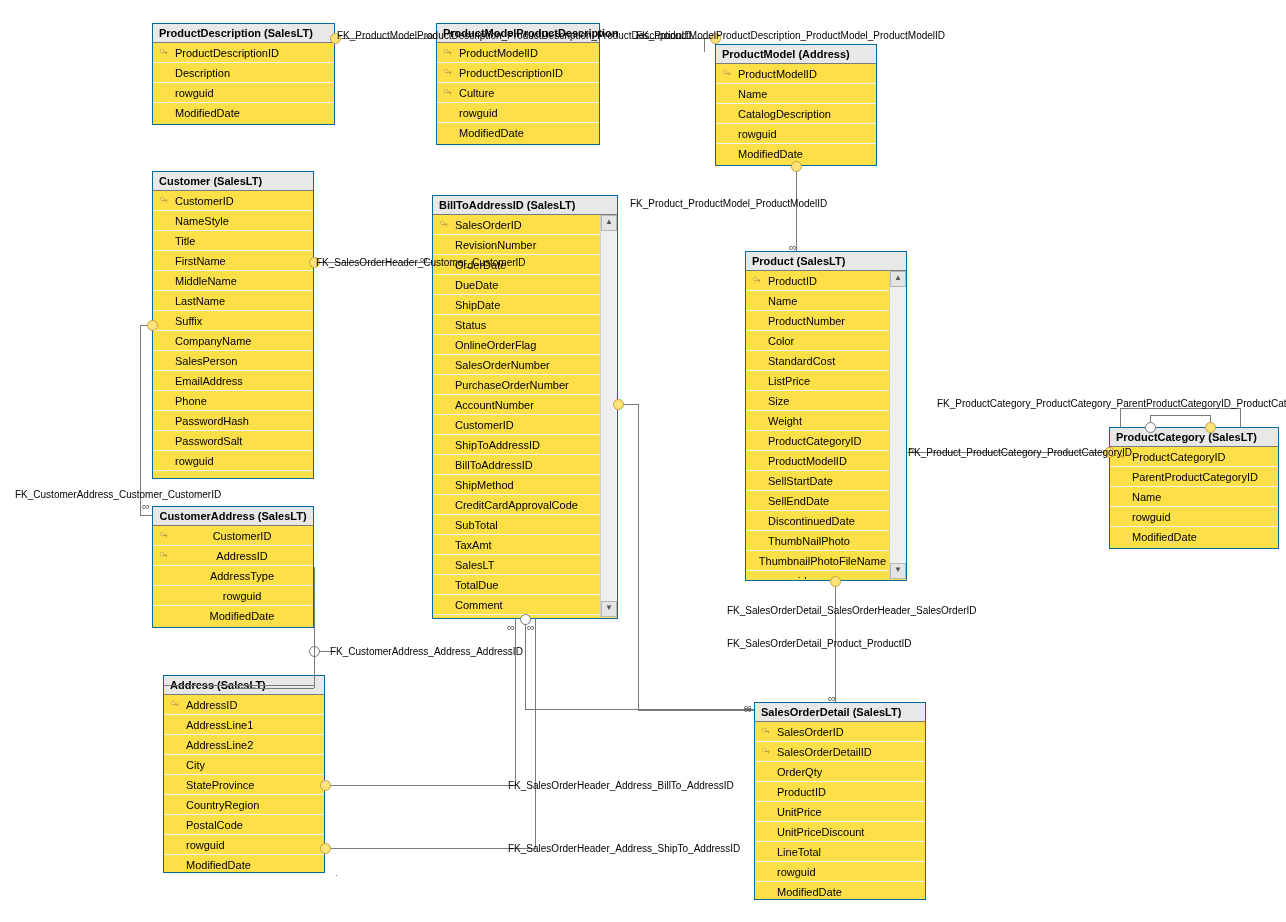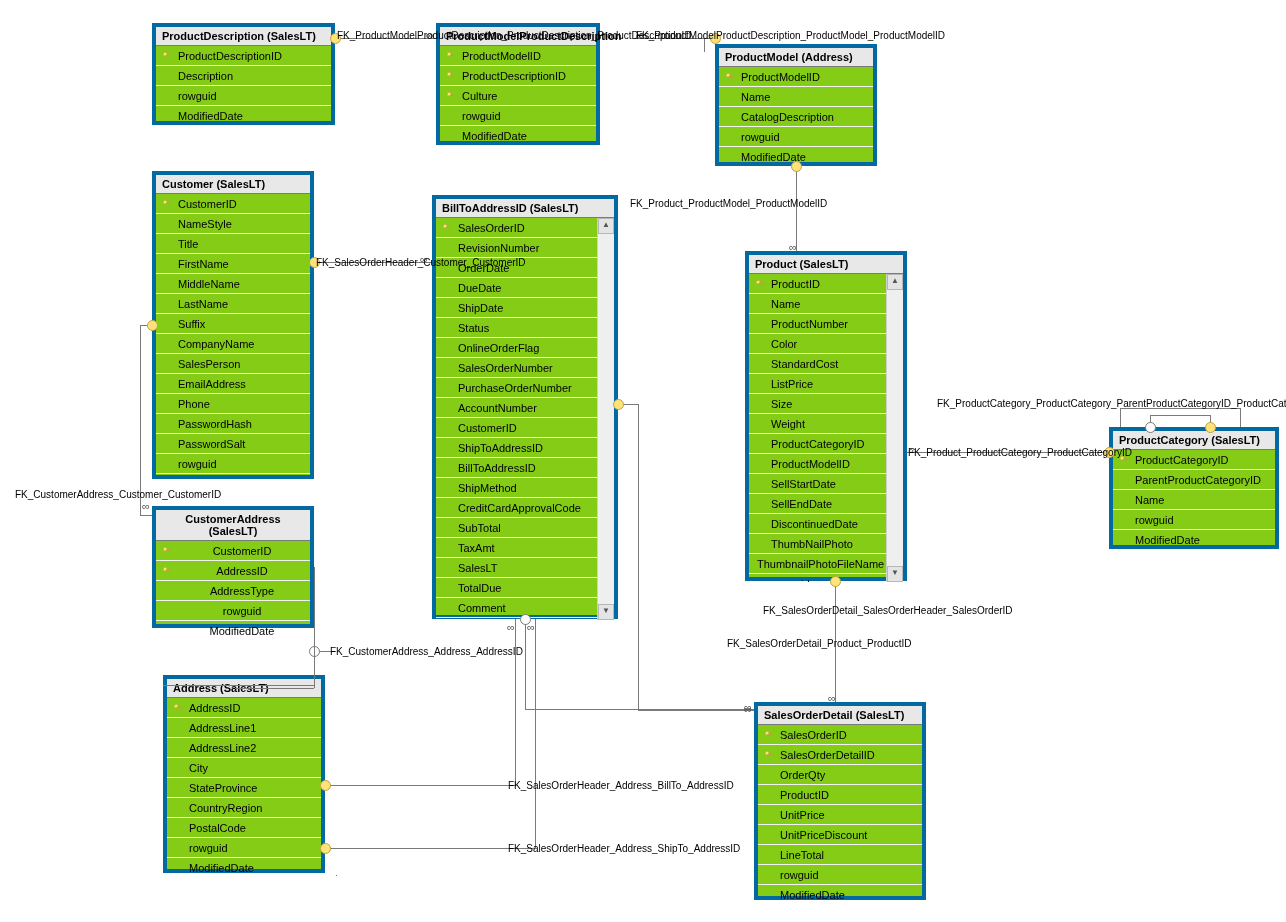--- a/index.html
+++ b/index.html
@@ -1,17 +1,17 @@
 <!DOCTYPE html>
 <html><head>
 <meta charset="utf-8">
 <style>
 html,body{margin:0;padding:0;width:1286px;height:922px;background:#fff;font-family:"Segoe UI",Tahoma,Arial,sans-serif;font-size:11px;color:#000;overflow:hidden}
 .canvas{position:relative;width:1286px;height:922px}
-.tbl{position:absolute;border:4px solid #0369a1;background:#84cc16;box-sizing:border-box}
+.tbl{position:absolute;border:1px solid #0369a1;background:#fde047;box-sizing:border-box}
 .tbl .hdr{background:#e8e8e8;border-bottom:1px solid #7a7a7a;padding:3px 6px;font-weight:bold;font-size:11px}
 .tbl .body{overflow:hidden;position:relative}
 .tbl .rows{}
 .row{display:flex;align-items:center;height:19px;padding:0 4px;border-bottom:1px solid #f3f3f3}
 .row:last-child{border-bottom:none}
 .keycell{width:14px;display:flex;justify-content:center}
 .col{flex:1;padding-left:4px;white-space:nowrap}
 .scrollbar{position:absolute;top:0;right:0;width:16px;bottom:0;background:#efefef;border-left:1px solid #cfcfcf;display:flex;flex-direction:column;align-items:center;justify-content:space-between}
 .sbtn{width:14px;height:14px;background:#e4e4e4;border:1px solid #b7b7b7;font-size:8px;line-height:12px;text-align:center;color:#555}
 .lbl{position:absolute;font-size:10px;color:#000;white-space:nowrap}
@@ -632,17 +632,17 @@
     <div class="line hline" style="left: 314px; top: 628px; width: 1px; height: 1px;"></div>
     <div class="line hline" style="left: 314px; top: 627px; width: 1px; height: 1px;"></div>
     <div class="lbl" style="left: 337px; top: 30px;">FK_ProductModelProductDescription_ProductDescription_ProductDescriptionID</div>
     <div class="lbl" style="left: 636px; top: 30px;">FK_ProductModelProductDescription_ProductModel_ProductModelID</div>
     <div class="lbl" style="left: 630px; top: 198px;">FK_Product_ProductModel_ProductModelID</div>
     <div class="lbl" style="left: 316px; top: 257px;">FK_SalesOrderHeader_Customer_CustomerID</div>
     <div class="lbl" style="left: 15px; top: 489px;">FK_CustomerAddress_Customer_CustomerID</div>
     <div class="lbl" style="left: 330px; top: 646px;">FK_CustomerAddress_Address_AddressID</div>
     <div class="lbl" style="left: 508px; top: 780px;">FK_SalesOrderHeader_Address_BillTo_AddressID</div>
     <div class="lbl" style="left: 508px; top: 843px;">FK_SalesOrderHeader_Address_ShipTo_AddressID</div>
-    <div class="lbl" style="left: 727px; top: 605px; margin-left: 36px;">FK_SalesOrderDetail_SalesOrderHeader_SalesOrderID</div>
+    <div class="lbl" style="left: 727px; top: 605px;">FK_SalesOrderDetail_SalesOrderHeader_SalesOrderID</div>
     <div class="lbl" style="left: 727px; top: 638px;">FK_SalesOrderDetail_Product_ProductID</div>
     <div class="lbl" style="left: 908px; top: 447px;">FK_Product_ProductCategory_ProductCategoryID</div>
     <div class="lbl" style="left: 937px; top: 398px;">FK_ProductCategory_ProductCategory_ParentProductCategoryID_ProductCategoryID</div>
   </div>
 
 </body></html>

